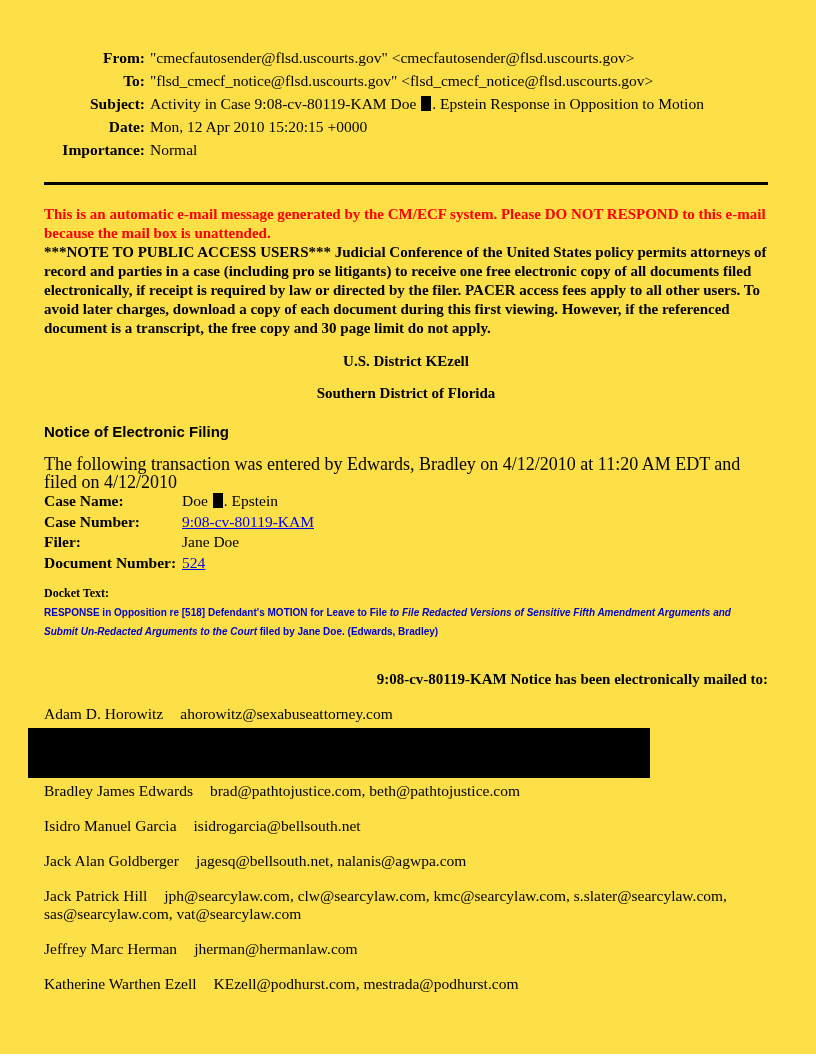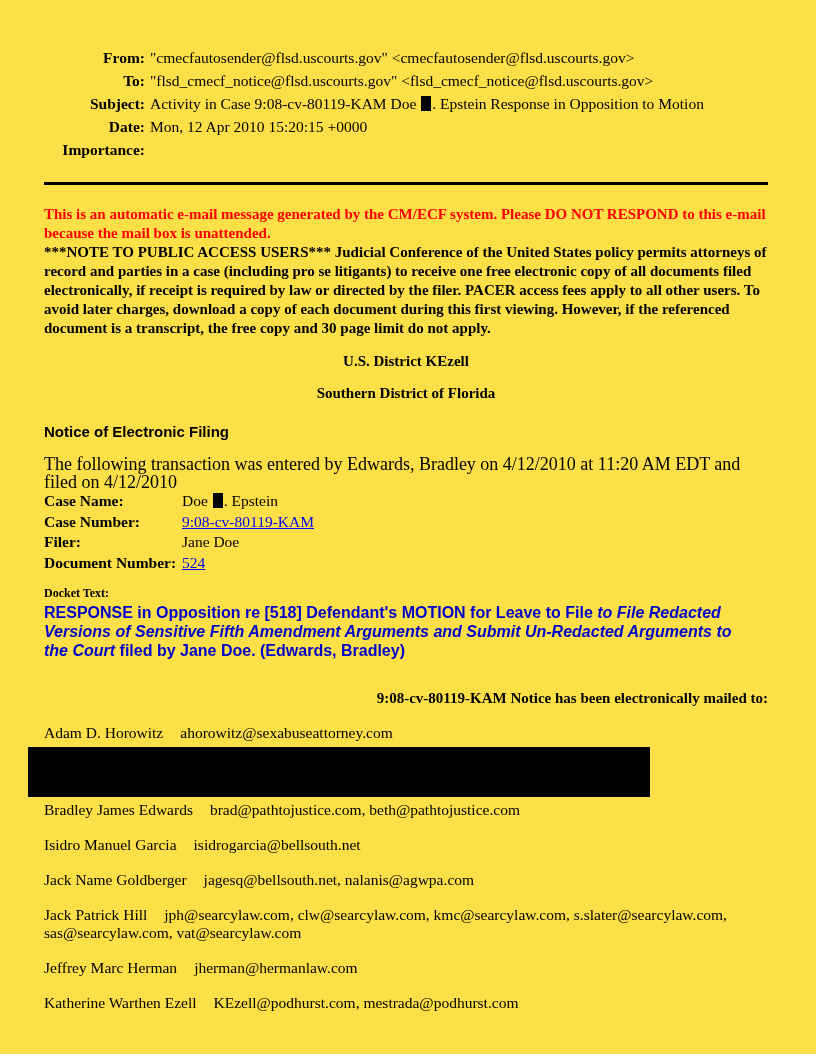--- a/index.html
+++ b/index.html
@@ -29,21 +29,21 @@
 
   .transaction { font-size:18px; line-height:18px; margin:15px 0 0; max-width:724px; }
 
   .case-table { display:grid; grid-template-columns:138px 1fr;
     font-size:15.5px; line-height:20.5px; }
   .ct-label { font-weight:bold; white-space:nowrap; }
   .doc-link { color:#0000EE; text-decoration:underline; cursor:pointer; }
 
   .docket-heading { font-weight:bold; font-size:12px; margin:13px 0 0; }
   .docket-text { font-family:"Liberation Sans", sans-serif; font-weight:bold;
-    font-size:16px; line-height:19px; color:#0000CC; max-width:700px; margin:2px 0 4px; }
+    font-size:10px; line-height:19px; color:#0000CC; max-width:700px; margin:2px 0 4px; }
   .docket-text .it { font-style:italic; }
 
   .mailed-heading { font-weight:bold; font-size:15px; margin:30px 0 0;text-align:right; }
 
   .recipient { font-size:15.5px; line-height:18px; margin:17px 0 0; max-width:724px; }
   .r-gap { display:inline-block; width:17px; }
   .redaction-block { width:622px; height:50px; background:#000000; margin:5px 0 0 -16px; }
   .redaction-block + .recipient { margin-top:4px; }
 </style>
 </head>
@@ -58,20 +58,21 @@
     <div class="eh-label">To:</div>
     <div class="eh-value">"flsd_cmecf_notice@flsd.uscourts.gov" &lt;flsd_cmecf_notice@flsd.uscourts.gov&gt;</div>
 
     <div class="eh-label">Subject:</div>
     <div class="eh-value"><span>Activity in Case 9:08-cv-80119-KAM Doe</span> <span class="redact-inline"></span><span>. Epstein Response in Opposition to Motion</span></div>
 
     <div class="eh-label">Date:</div>
     <div class="eh-value">Mon, 12 Apr 2010 15:20:15 +0000</div>
 
     <div class="eh-label">Importance:</div>
+    <div class="eh-value">Normal</div>
   </div>
 
   <hr class="divider">
 
   <p class="warning">This is an automatic e-mail message generated by the CM/ECF system. Please DO NOT RESPOND to this e-mail because the mail box is unattended.</p>
   <p class="access-note">***NOTE TO PUBLIC ACCESS USERS*** Judicial Conference of the United States policy permits attorneys of record and parties in a case (including pro se litigants) to receive one free electronic copy of all documents filed electronically, if receipt is required by law or directed by the filer. PACER access fees apply to all other users. To avoid later charges, download a copy of each document during this first viewing. However, if the referenced document is a transcript, the free copy and 30 page limit do not apply.</p>
 
   <p class="court-title">U.S. District KEzell</p>
   <p class="court-title">Southern District of Florida</p>
 
@@ -99,21 +100,21 @@
   <p class="mailed-heading">9:08-cv-80119-KAM Notice has been electronically mailed to:</p>
 
   <p class="recipient"><span>Adam D. Horowitz</span><span class="r-gap"></span><span>ahorowitz@sexabuseattorney.com</span></p>
 
   <div class="redaction-block"></div>
 
   <p class="recipient"><span>Bradley James Edwards</span><span class="r-gap"></span><span>brad@pathtojustice.com, beth@pathtojustice.com</span></p>
 
   <p class="recipient"><span>Isidro Manuel Garcia</span><span class="r-gap"></span><span>isidrogarcia@bellsouth.net</span></p>
 
-  <p class="recipient"><span>Jack Name Goldberger</span><span class="r-gap"></span><span>jagesq@bellsouth.net, nalanis@agwpa.com</span></p>
+  <p class="recipient"><span>Jack Alan Goldberger</span><span class="r-gap"></span><span>jagesq@bellsouth.net, nalanis@agwpa.com</span></p>
 
   <p class="recipient"><span>Jack Patrick Hill</span><span class="r-gap"></span><span>jph@searcylaw.com, clw@searcylaw.com, kmc@searcylaw.com, s.slater@searcylaw.com, sas@searcylaw.com, vat@searcylaw.com</span></p>
 
   <p class="recipient"><span>Jeffrey Marc Herman</span><span class="r-gap"></span><span>jherman@hermanlaw.com</span></p>
 
   <p class="recipient"><span>Katherine Warthen Ezell</span><span class="r-gap"></span><span>KEzell@podhurst.com, mestrada@podhurst.com</span></p>
 
 </div>
 
 </body></html>

